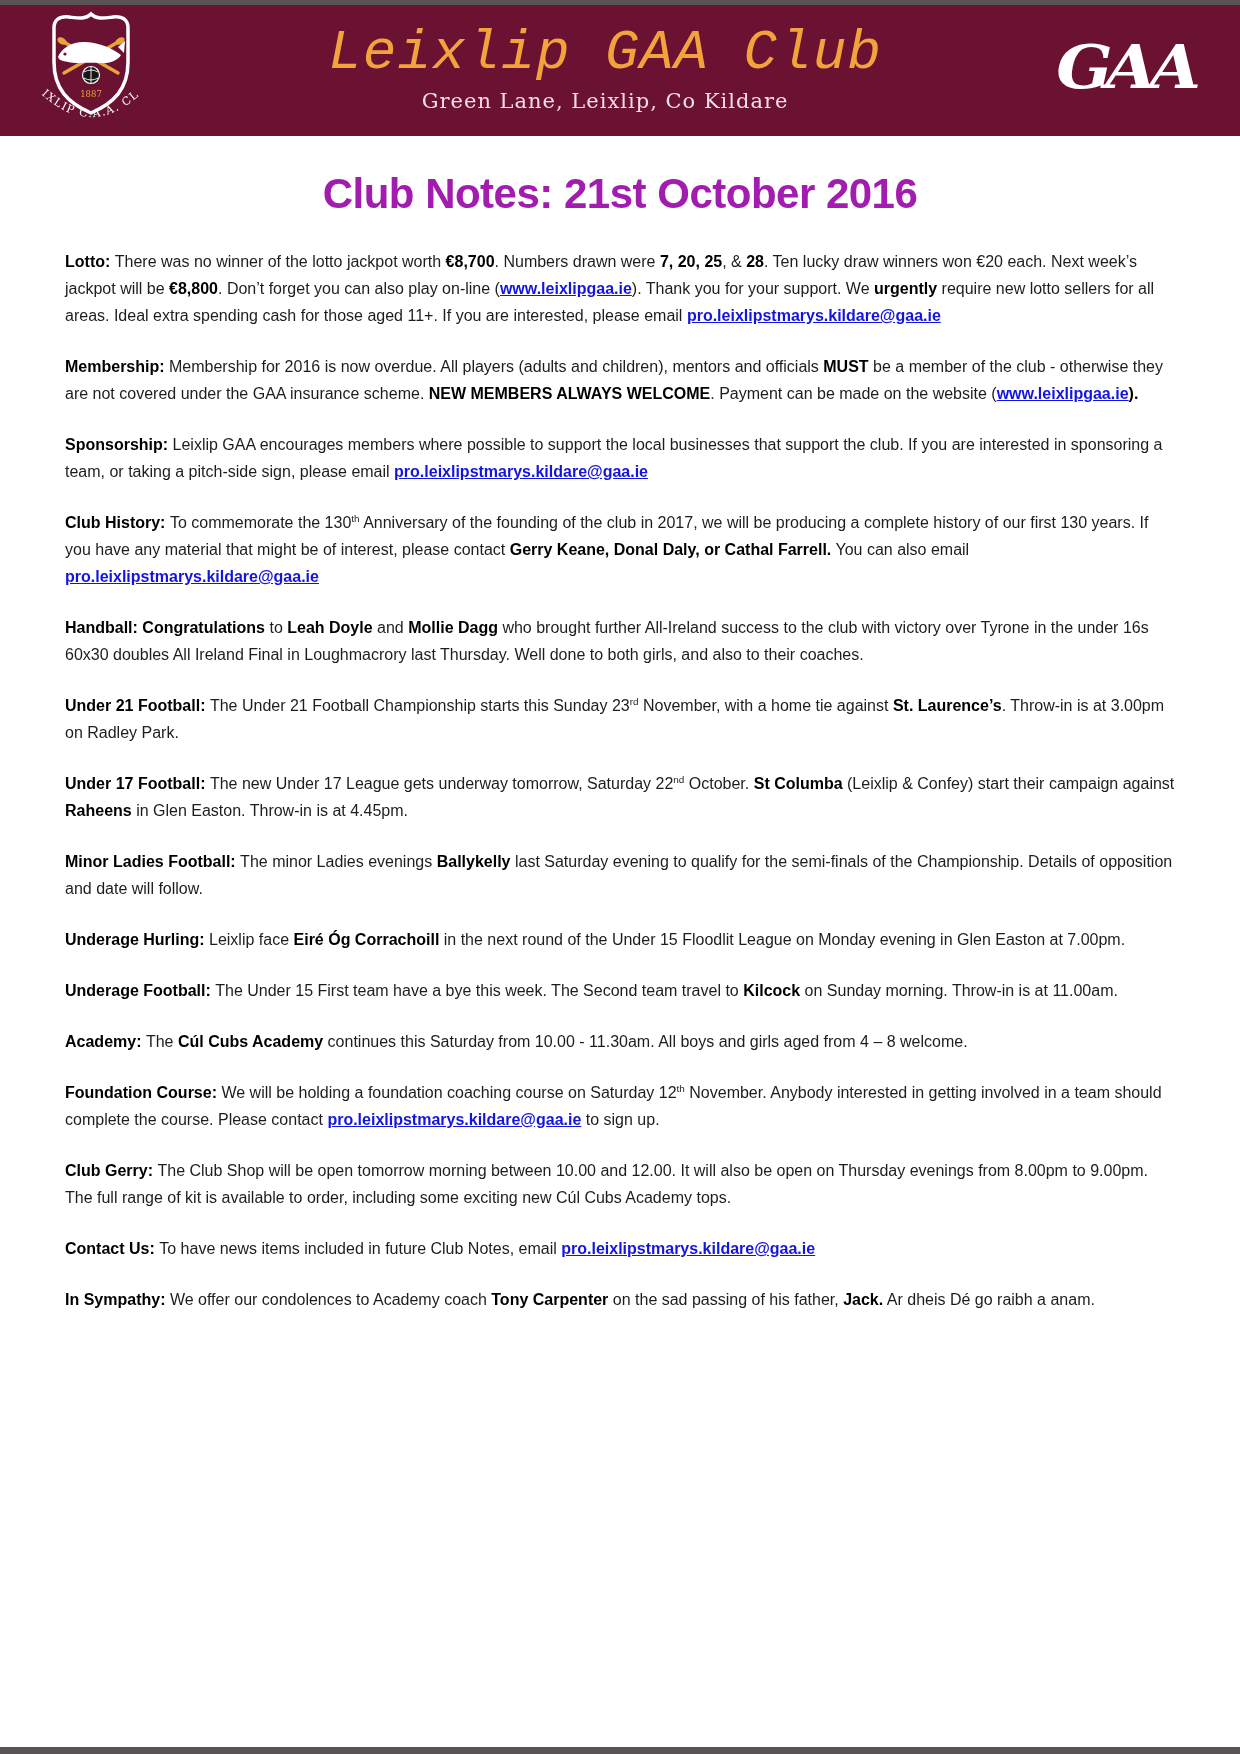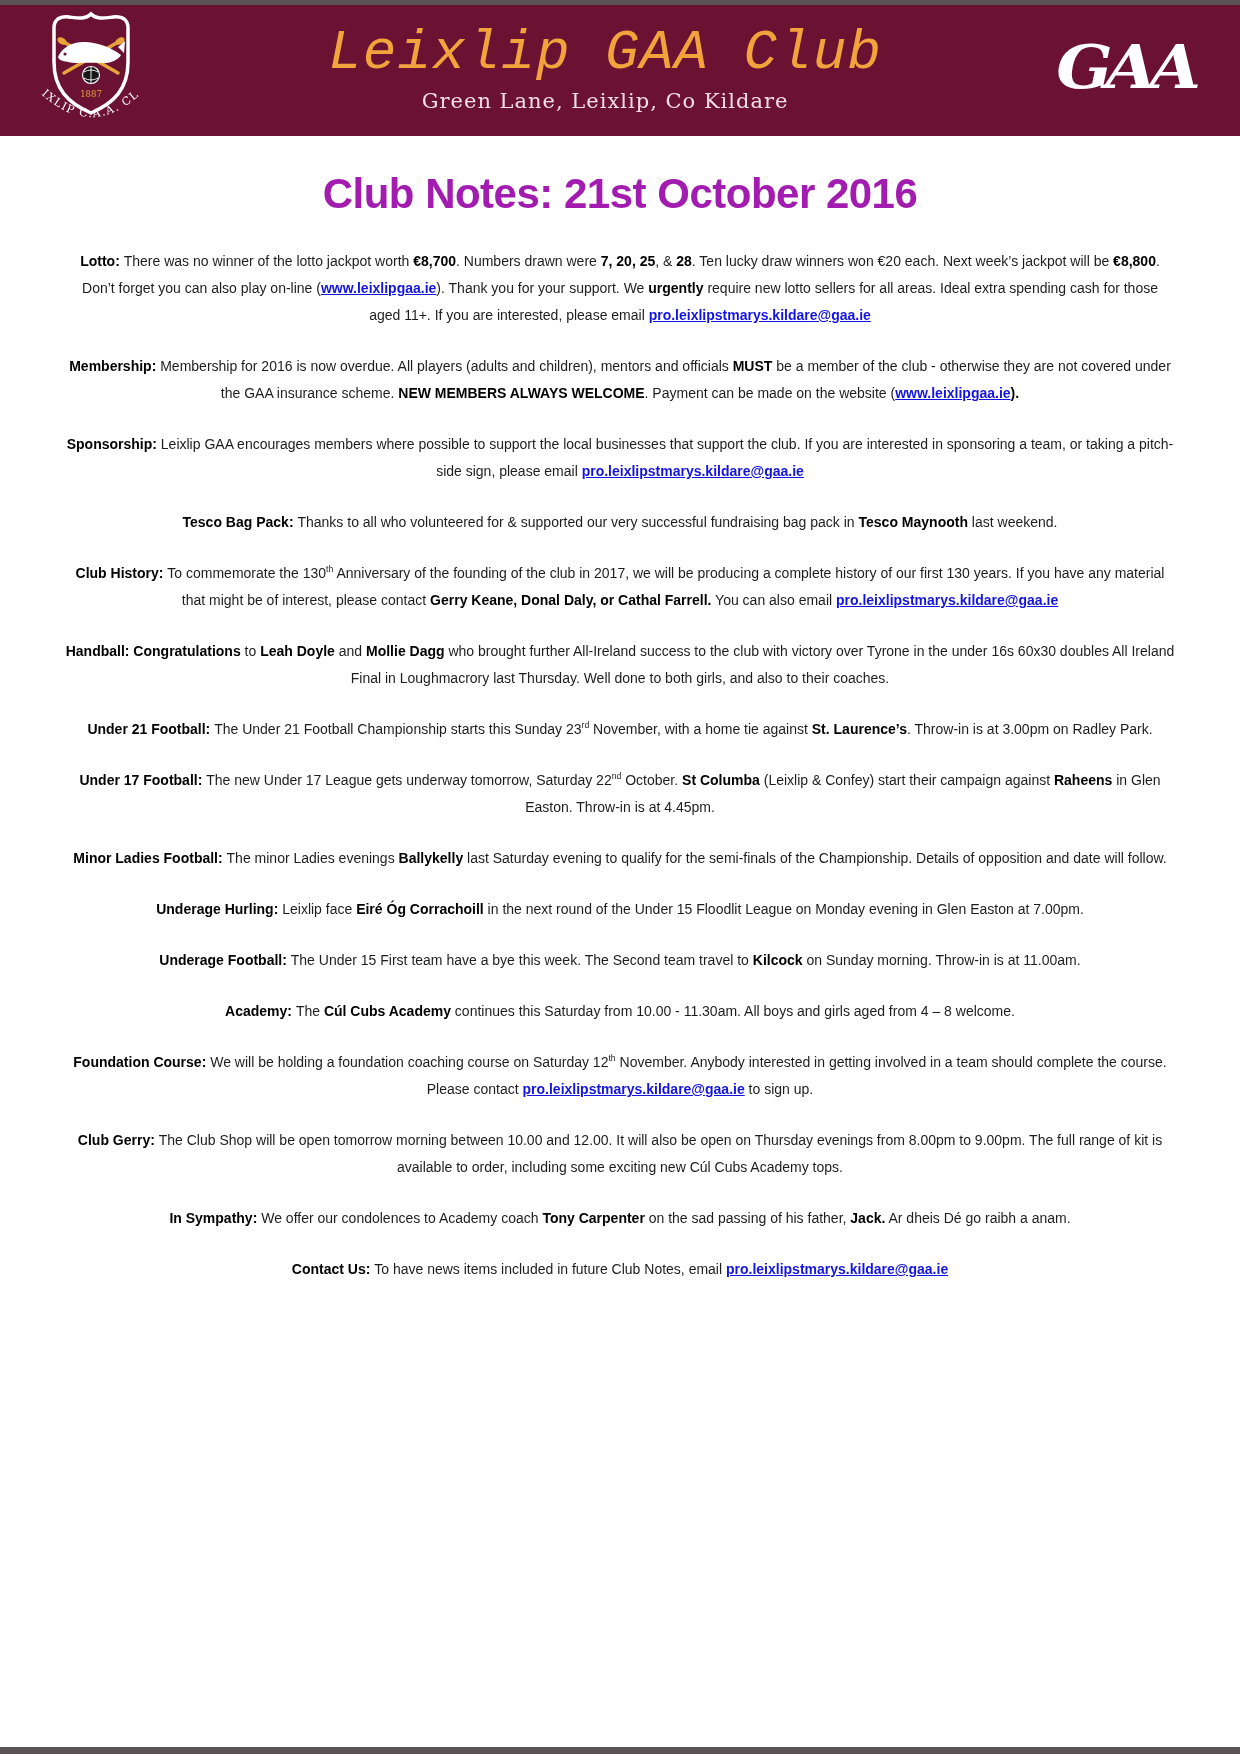--- a/index.html
+++ b/index.html
@@ -34,22 +34,22 @@
     font-size: 66px; color: #ffffff; letter-spacing: -7px;
     transform: scaleY(0.92);
   }
   
   .content { padding: 0 65px; }
   .doc-title {
     text-align: center; font-size: 42px; font-weight: 700; color: #a21caf;
     letter-spacing: -0.5px; margin: 34px 0 30px 0;
   }
   .section {
-    font-size: 14px; line-height: 27px; color: #1d1d1d;
-    margin: 0 0 24px 0; text-align: center;
+    font-size: 16px; line-height: 27px; color: #1d1d1d;
+    margin: 0 0 24px 0; text-align: left;
   }
   .section strong { font-weight: 700; color: #000; }
   .section sup { font-size: 0.62em; vertical-align: super; line-height: 0; }
   .link {
     color: #1414e0; font-weight: 700; text-decoration: underline;
     cursor: pointer;
   }
   .bottom-strip {
     position: absolute; left: 0; bottom: 0; width: 100%; height: 7px;
     background: #5a5254;
@@ -104,31 +104,30 @@
     <div class="gaa-logo">GAA</div>
 
   </header>
 
   <main class="content">
     <h1 class="doc-title">Club Notes: 21st October 2016</h1>
     <div id="sections">
         <p class="section"><strong>Lotto: </strong><span>There was no winner of the lotto jackpot worth </span><strong>€8,700</strong><span>. Numbers drawn were </span><strong>7, 20, 25</strong><span>, &amp; </span><strong>28</strong><span>. Ten lucky draw winners won €20 each. Next week’s jackpot will be </span><strong>€8,800</strong><span>. Don’t forget you can also play on-line (</span><a class="link" href="#">www.leixlipgaa.ie</a><span>). Thank you for your support. We </span><strong>urgently</strong><span> require new lotto sellers for all areas. Ideal extra spending cash for those aged 11+. If you are interested, please email </span><a class="link" href="#">pro.leixlipstmarys.kildare@gaa.ie</a></p>
         <p class="section"><strong>Membership: </strong><span> Membership for 2016 is now overdue. All players (adults and children), mentors and officials </span><strong>MUST</strong><span> be a member of the club - otherwise they are not covered under the GAA insurance scheme. </span><strong>NEW MEMBERS ALWAYS WELCOME</strong><span>. Payment can be made on the website (</span><a class="link" href="#">www.leixlipgaa.ie</a><strong>).</strong></p>
         <p class="section"><strong>Sponsorship: </strong><span>Leixlip GAA encourages members where possible to support the local businesses that support the club. If you are interested in sponsoring a team, or taking a pitch-side sign, please email </span><a class="link" href="#">pro.leixlipstmarys.kildare@gaa.ie</a></p>
-        <p class="section"><strong>Tesco Bag Pack: </strong><span>Thanks to all who volunteered for &amp; supported our very successful fundraising bag pack in </span><strong>Tesco Maynooth</strong><span> last weekend.</span></p>
         <p class="section"><strong>Club History: </strong><span>To commemorate the 130</span><sup>th</sup><span> Anniversary of the founding of the club in 2017, we will be producing a complete history of our first 130 years. If you have any material that might be of interest, please contact </span><strong>Gerry Keane, Donal Daly, or Cathal Farrell.</strong><span> You can also email </span><a class="link" href="#">pro.leixlipstmarys.kildare@gaa.ie</a></p>
         <p class="section"><strong>Handball: Congratulations</strong><span> to </span><strong>Leah Doyle</strong><span> and </span><strong>Mollie Dagg</strong><span> who brought further All-Ireland success to the club with victory over Tyrone in the under 16s 60x30 doubles All Ireland Final in Loughmacrory last Thursday. Well done to both girls, and also to their coaches.</span></p>
         <p class="section"><strong>Under 21 Football: </strong><span>The Under 21 Football Championship starts this Sunday 23</span><sup>rd</sup><span> November, with a home tie against </span><strong>St. Laurence’s</strong><span>. Throw-in is at 3.00pm on Radley Park.</span></p>
         <p class="section"><strong>Under 17 Football: </strong><span>The new Under 17 League gets underway tomorrow, Saturday 22</span><sup>nd</sup><span> October. </span><strong>St Columba</strong><span> (Leixlip &amp; Confey) start their campaign against </span><strong>Raheens</strong><span> in Glen Easton. Throw-in is at 4.45pm.</span></p>
         <p class="section"><strong>Minor Ladies Football: </strong><span>The minor Ladies evenings </span><strong>Ballykelly</strong><span> last Saturday evening to qualify for the semi-finals of the Championship. Details of opposition and date will follow.</span></p>
         <p class="section"><strong>Underage Hurling: </strong><span>Leixlip face </span><strong>Eiré Óg Corrachoill</strong><span> in the next round of the Under 15 Floodlit League on Monday evening in Glen Easton at 7.00pm.</span></p>
         <p class="section"><strong>Underage Football: </strong><span>The Under 15 First team have a bye this week. The Second team travel to </span><strong>Kilcock</strong><span> on Sunday morning. Throw-in is at 11.00am.</span></p>
         <p class="section"><strong>Academy: </strong><span>The </span><strong>Cúl Cubs Academy</strong><span> continues this Saturday from 10.00 - 11.30am. All boys and girls aged from 4 – 8 welcome.</span></p>
         <p class="section"><strong>Foundation Course: </strong><span>We will be holding a foundation coaching course on Saturday 12</span><sup>th</sup><span> November. Anybody interested in getting involved in a team should complete the course. Please contact  </span><a class="link" href="#">pro.leixlipstmarys.kildare@gaa.ie</a><span> to sign up.</span></p>
         <p class="section"><strong>Club Gerry: </strong><span>The Club Shop will be open tomorrow morning between 10.00 and 12.00. It will also be open on Thursday evenings from 8.00pm to 9.00pm. The full range of kit is available to order, including some exciting new Cúl Cubs Academy tops.</span></p>
+        <p class="section"><strong>Contact Us: </strong><span>To have news items included in future Club Notes, email </span><a class="link" href="#">pro.leixlipstmarys.kildare@gaa.ie</a></p>
         <p class="section"><strong>In Sympathy: </strong><span>We offer our condolences to Academy coach </span><strong>Tony Carpenter</strong><span> on the sad passing of his father, </span><strong>Jack.</strong><span> Ar dheis Dé go raibh a anam.</span></p>
-        <p class="section"><strong>Contact Us: </strong><span>To have news items included in future Club Notes, email </span><a class="link" href="#">pro.leixlipstmarys.kildare@gaa.ie</a></p>
       </div>
   </main>
 
   <div class="bottom-strip"></div>
 
 </div>
 
 </body></html>

